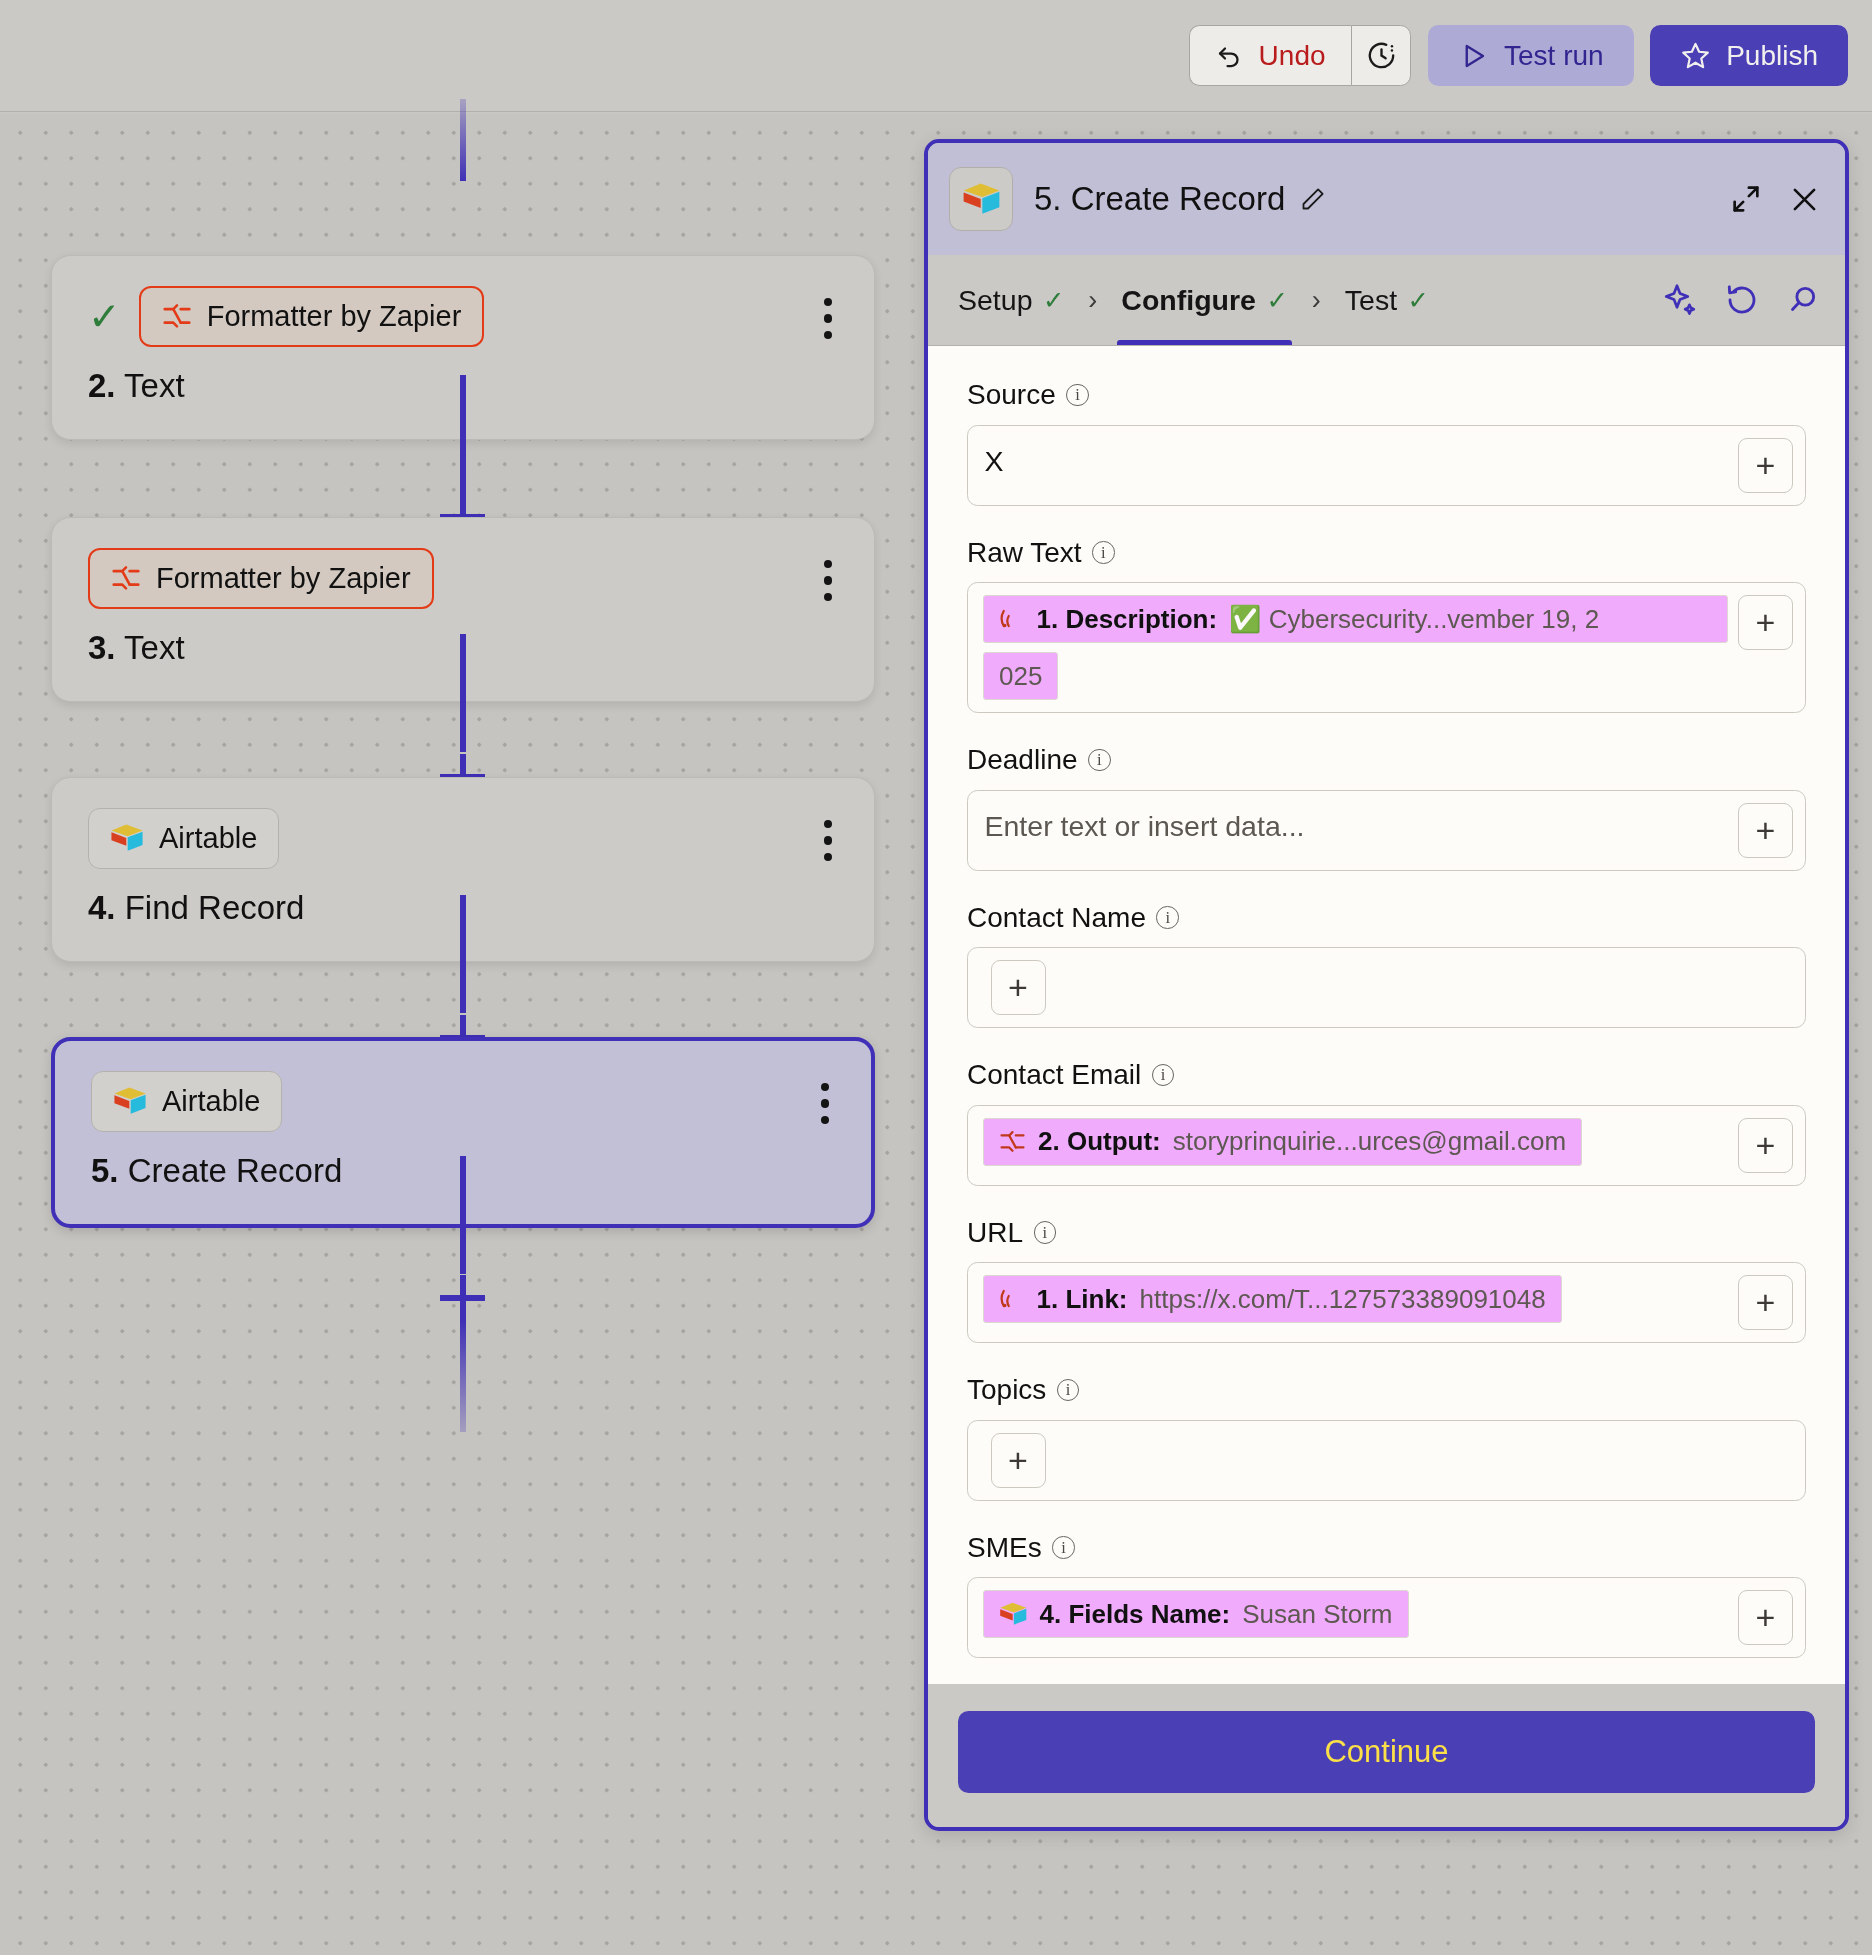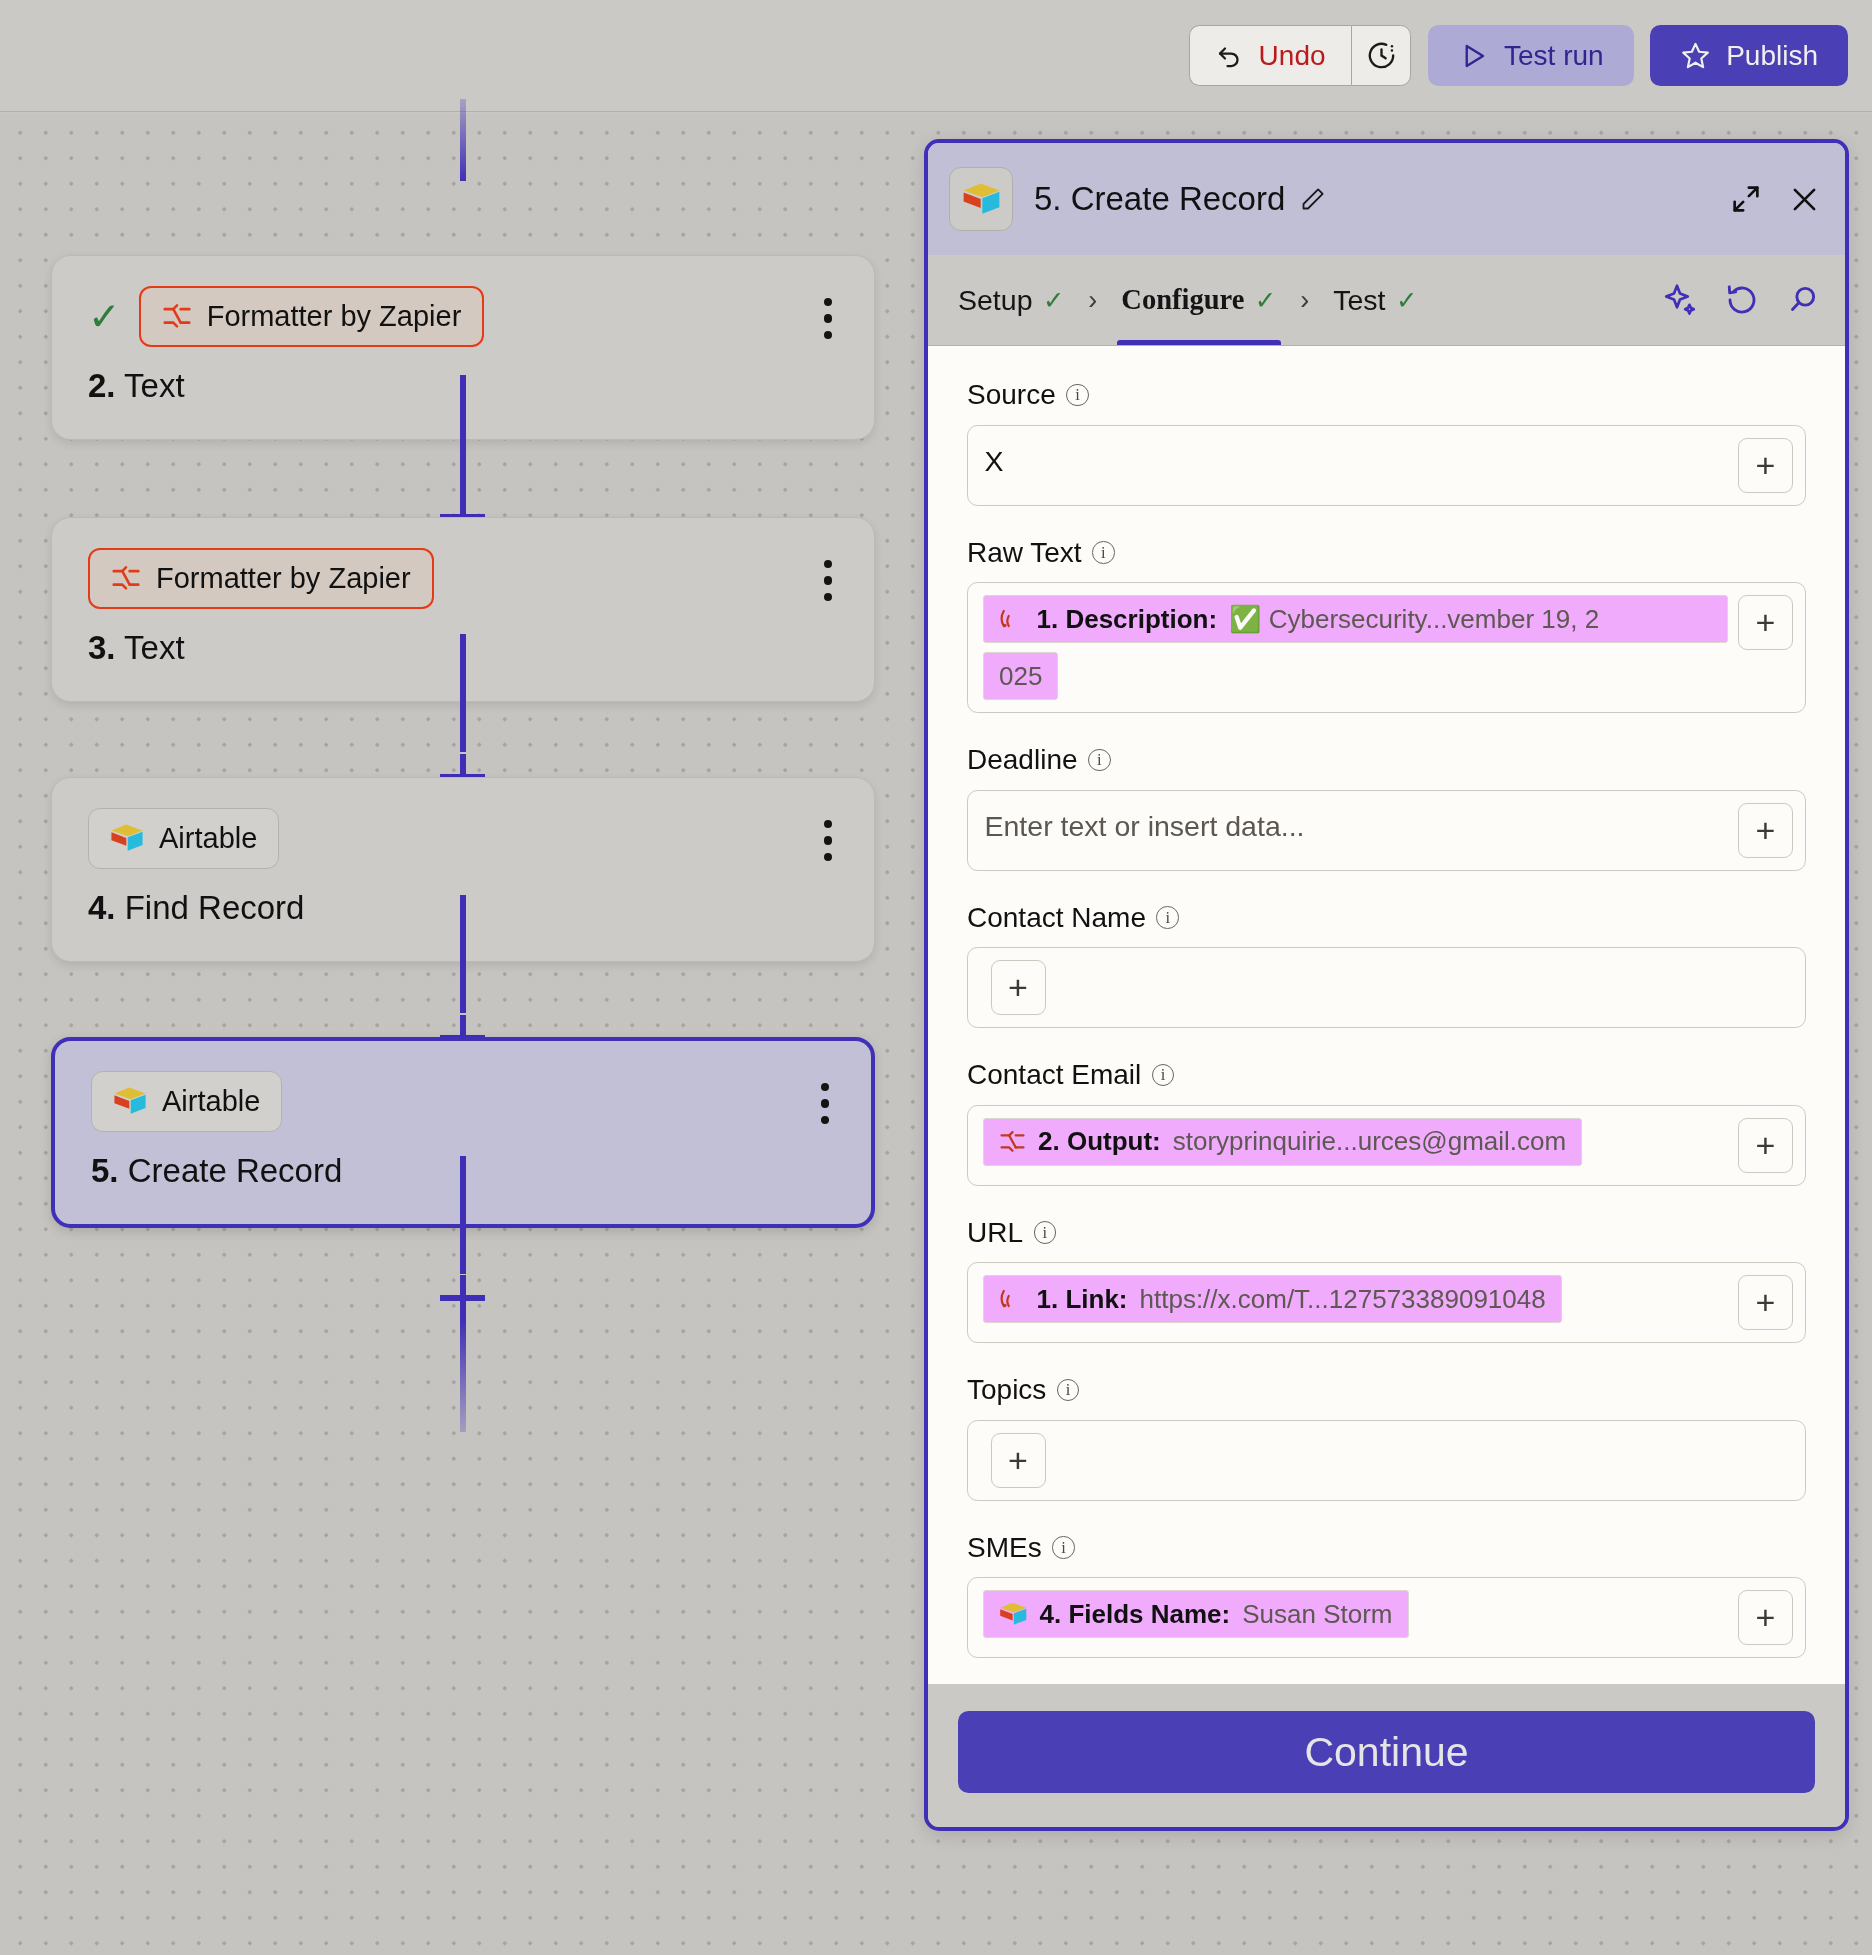--- a/index.html
+++ b/index.html
@@ -158,21 +158,21 @@
     position: relative;
   }
   .tab {
     display: flex; align-items: center; gap: 10.5px;
     font-size: 28.5px; color: #151515;
     height: 100%;
     padding: 0 4.5px;
     cursor: pointer;
     position: relative;
   }
-  .tab.active { font-weight: 700; font-family: Liberation Serif, serif; }
+  .tab.active { font-weight: 700; }
   .tab.active::after {
     content: ""; position: absolute; left: 0; right: 0; bottom: 0;
     height: 5.2px; background: #4030b8; border-radius: 3px 3px 0 0;
   }
   .tab .ck { color: #2f7d3a; font-size: 25.5px; font-weight: 400; }
   .tab-sep { font-size: 27px; color: #3b3b3b; margin: 0 19.5px; }
   .tab-icons { margin-left: auto; display: flex; align-items: center; gap: 25.5px; }
 
   .panel-body {
     flex: 1 1 auto;
@@ -233,21 +233,21 @@
 
   .panel-footer {
     flex: 0 0 auto;
     background: #cbc9c6;
     padding: 27px 30px 34px 30px;
   }
   .btn-continue {
     width: 100%; height: 82px;
     background: #4a3fb5;
     border: none; border-radius: 10.5px;
-    color: #e5e5e5; font-size: 41px;
+    color: #fde047; font-size: 31px;
     font-family: "Liberation Sans", sans-serif;
     cursor: pointer;
   }
   svg { display: block; }
 </style>
 </head>
 <body>
 
 <div id="toolbar">
   <div class="tb-group">

